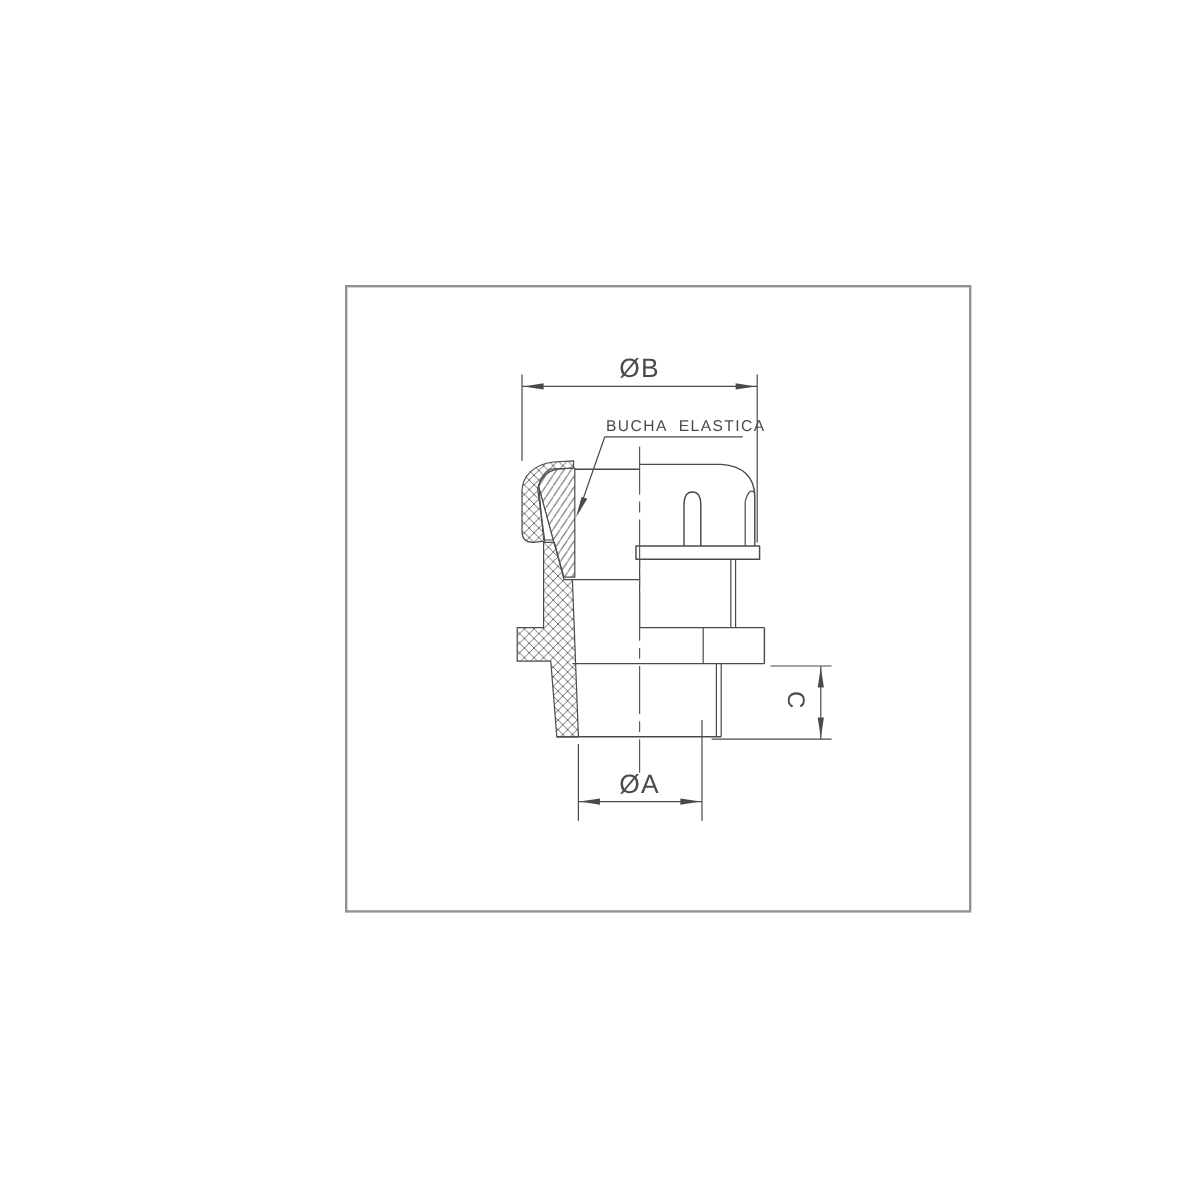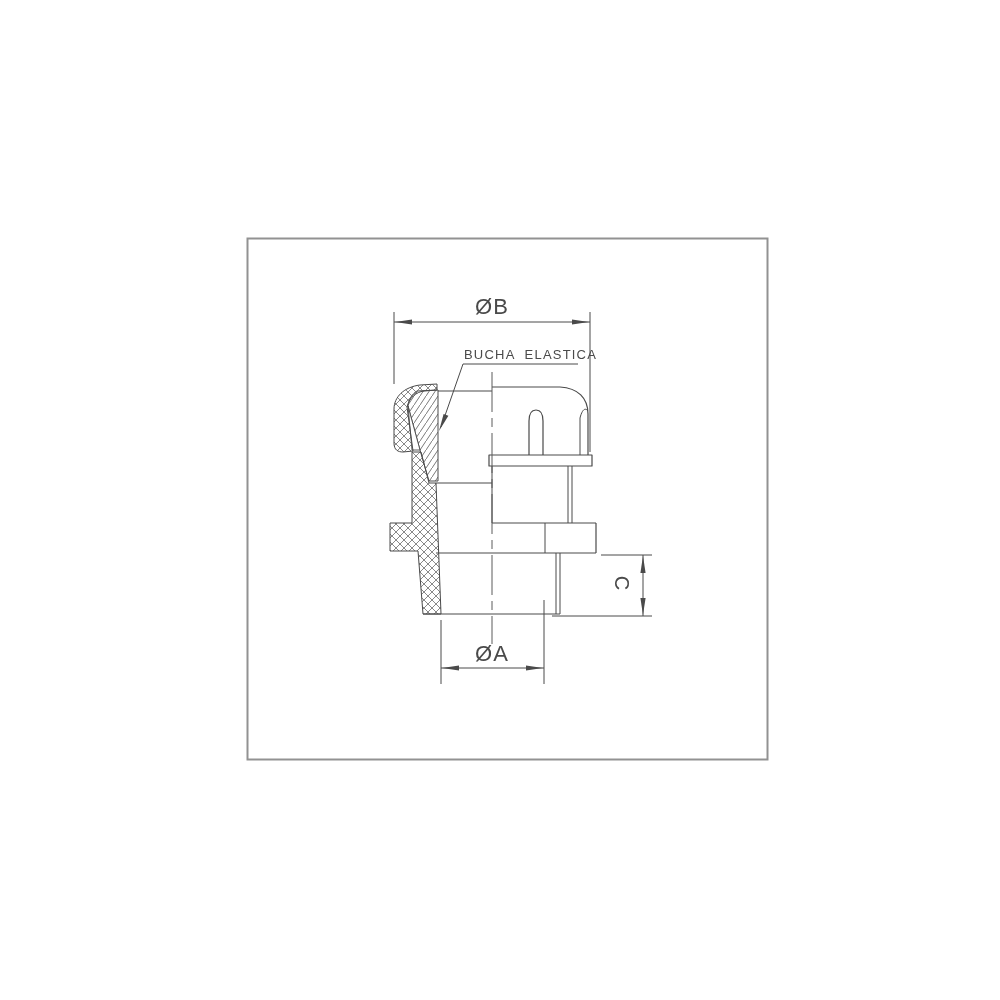--- a/index.html
+++ b/index.html
@@ -6,20 +6,21 @@
     margin: 0;
     padding: 0;
     background: #ffffff;
   }
   .sheet {
     position: relative;
     width: 924px;
     height: 1000px;
     background: #ffffff;
     font-family: "Liberation Sans", sans-serif;
+    margin-left: 41px;
   }
   svg { display: block; }
   .cad-text {
     font-family: "Liberation Sans", sans-serif;
     fill: #4a4a4a;
   }
   .dim-text {
     font-size: 22px;
     letter-spacing: 1px;
   }

